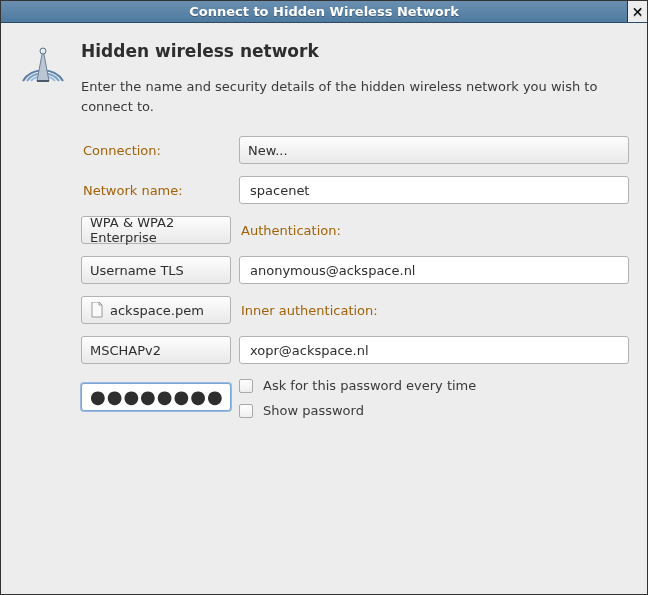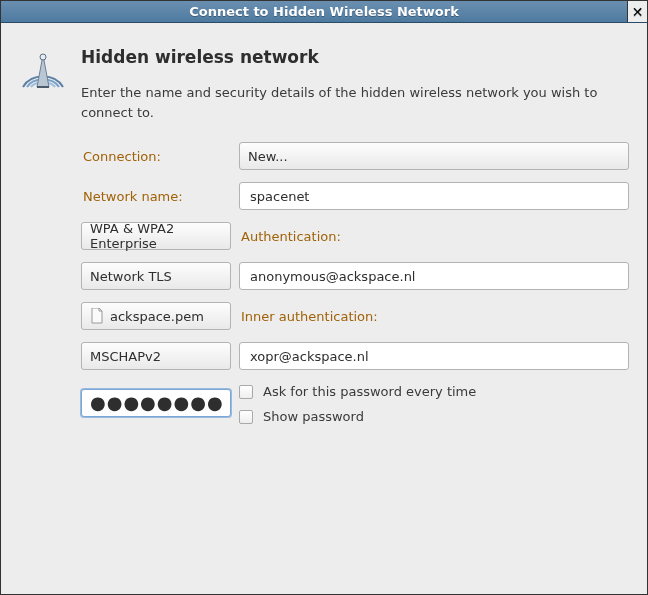--- a/index.html
+++ b/index.html
@@ -42,21 +42,21 @@
     display: flex;
     align-items: center;
     justify-content: center;
     font-weight: bold;
     font-size: 14px;
     color: #000;
     cursor: pointer;
   }
   .content {
     flex: 1;
-    padding: 24px 18px 14px 18px;
+    padding: 18px 18px 14px 18px;
     display: flex;
     gap: 14px;
   }
   .icon-col {
     width: 48px;
     flex-shrink: 0;
   }
   .main-col {
     flex: 1;
     display: flex;
@@ -203,21 +203,21 @@
           <input type="text" value="spacenet" style="">
         </div>
 
         <div class="combo">
           <span>WPA &amp; WPA2 Enterprise</span>
 
         </div>
 
         <label>Authentication:</label>
         <div class="combo">
-          <span>Network TLS</span>
+          <span>Username TLS</span>
 
         </div>
 
         <div class="textinput">
           <input type="text" value="anonymous@ackspace.nl" style="">
         </div>
 
         <div class="filebox">
           <svg class="fileicon" viewBox="0 0 14 16">
             <path d="M2 0 h7 l3 3 v12 h-10 z" fill="#fafafa" stroke="#9a9a9a"></path>

